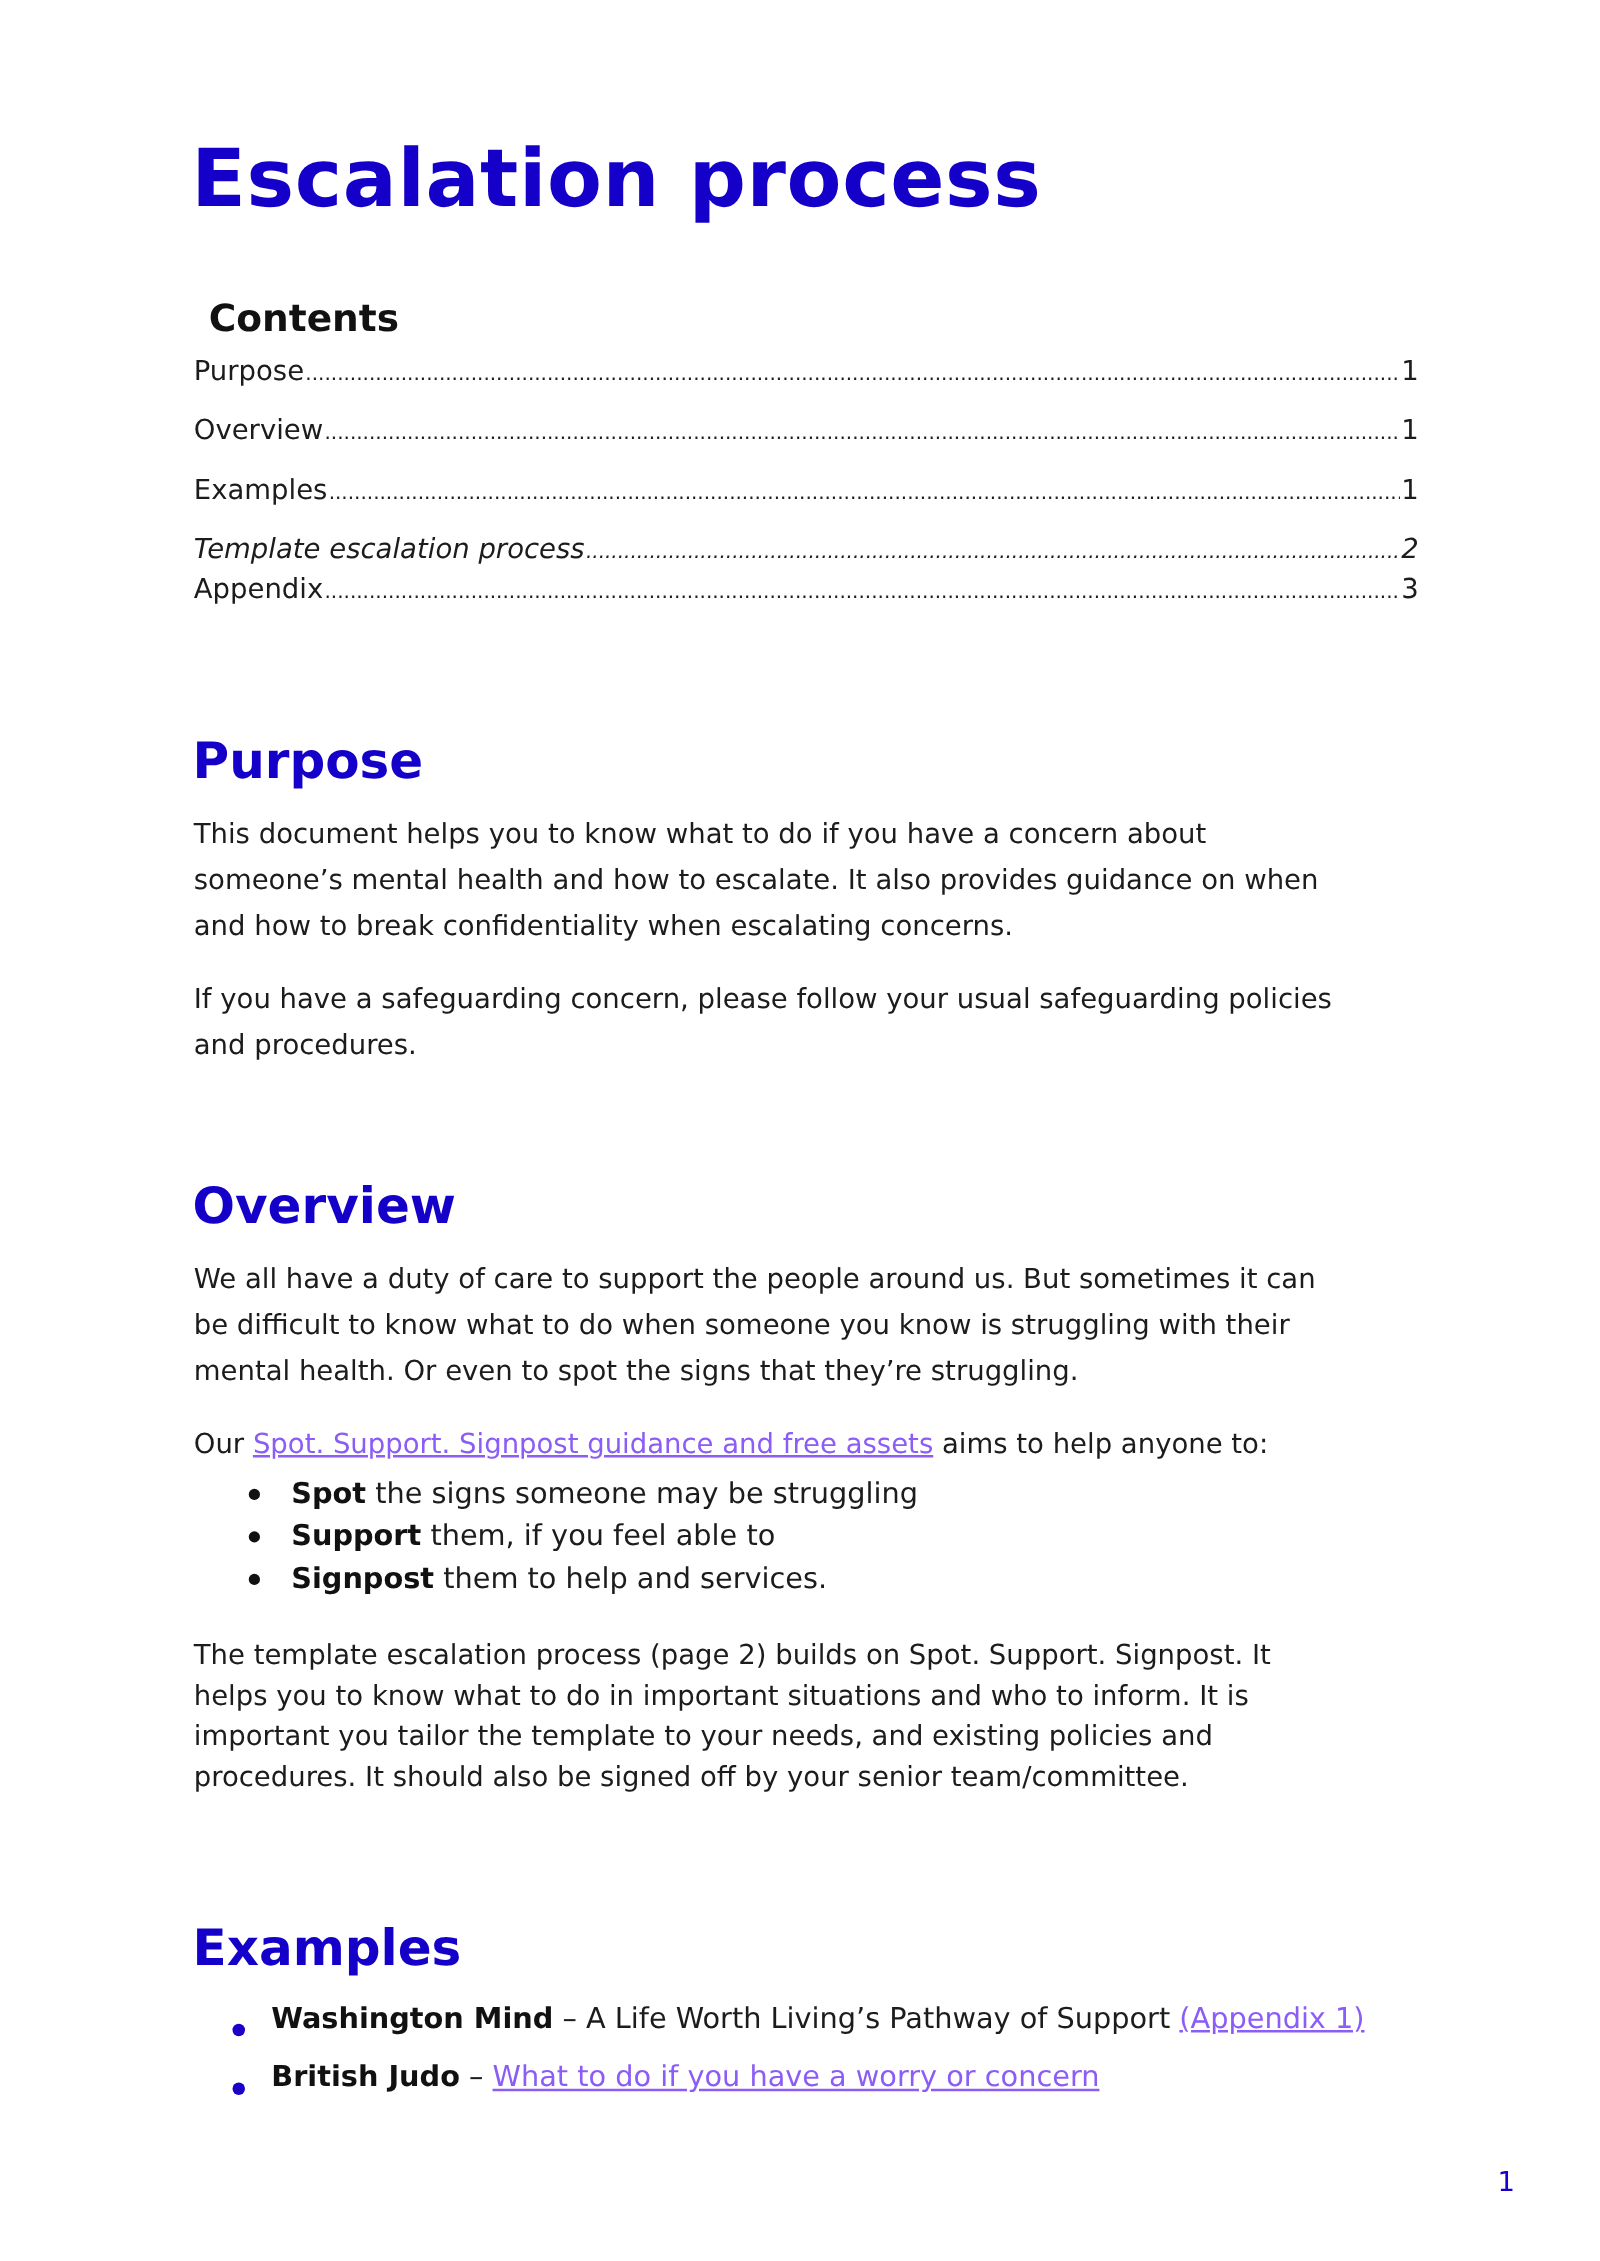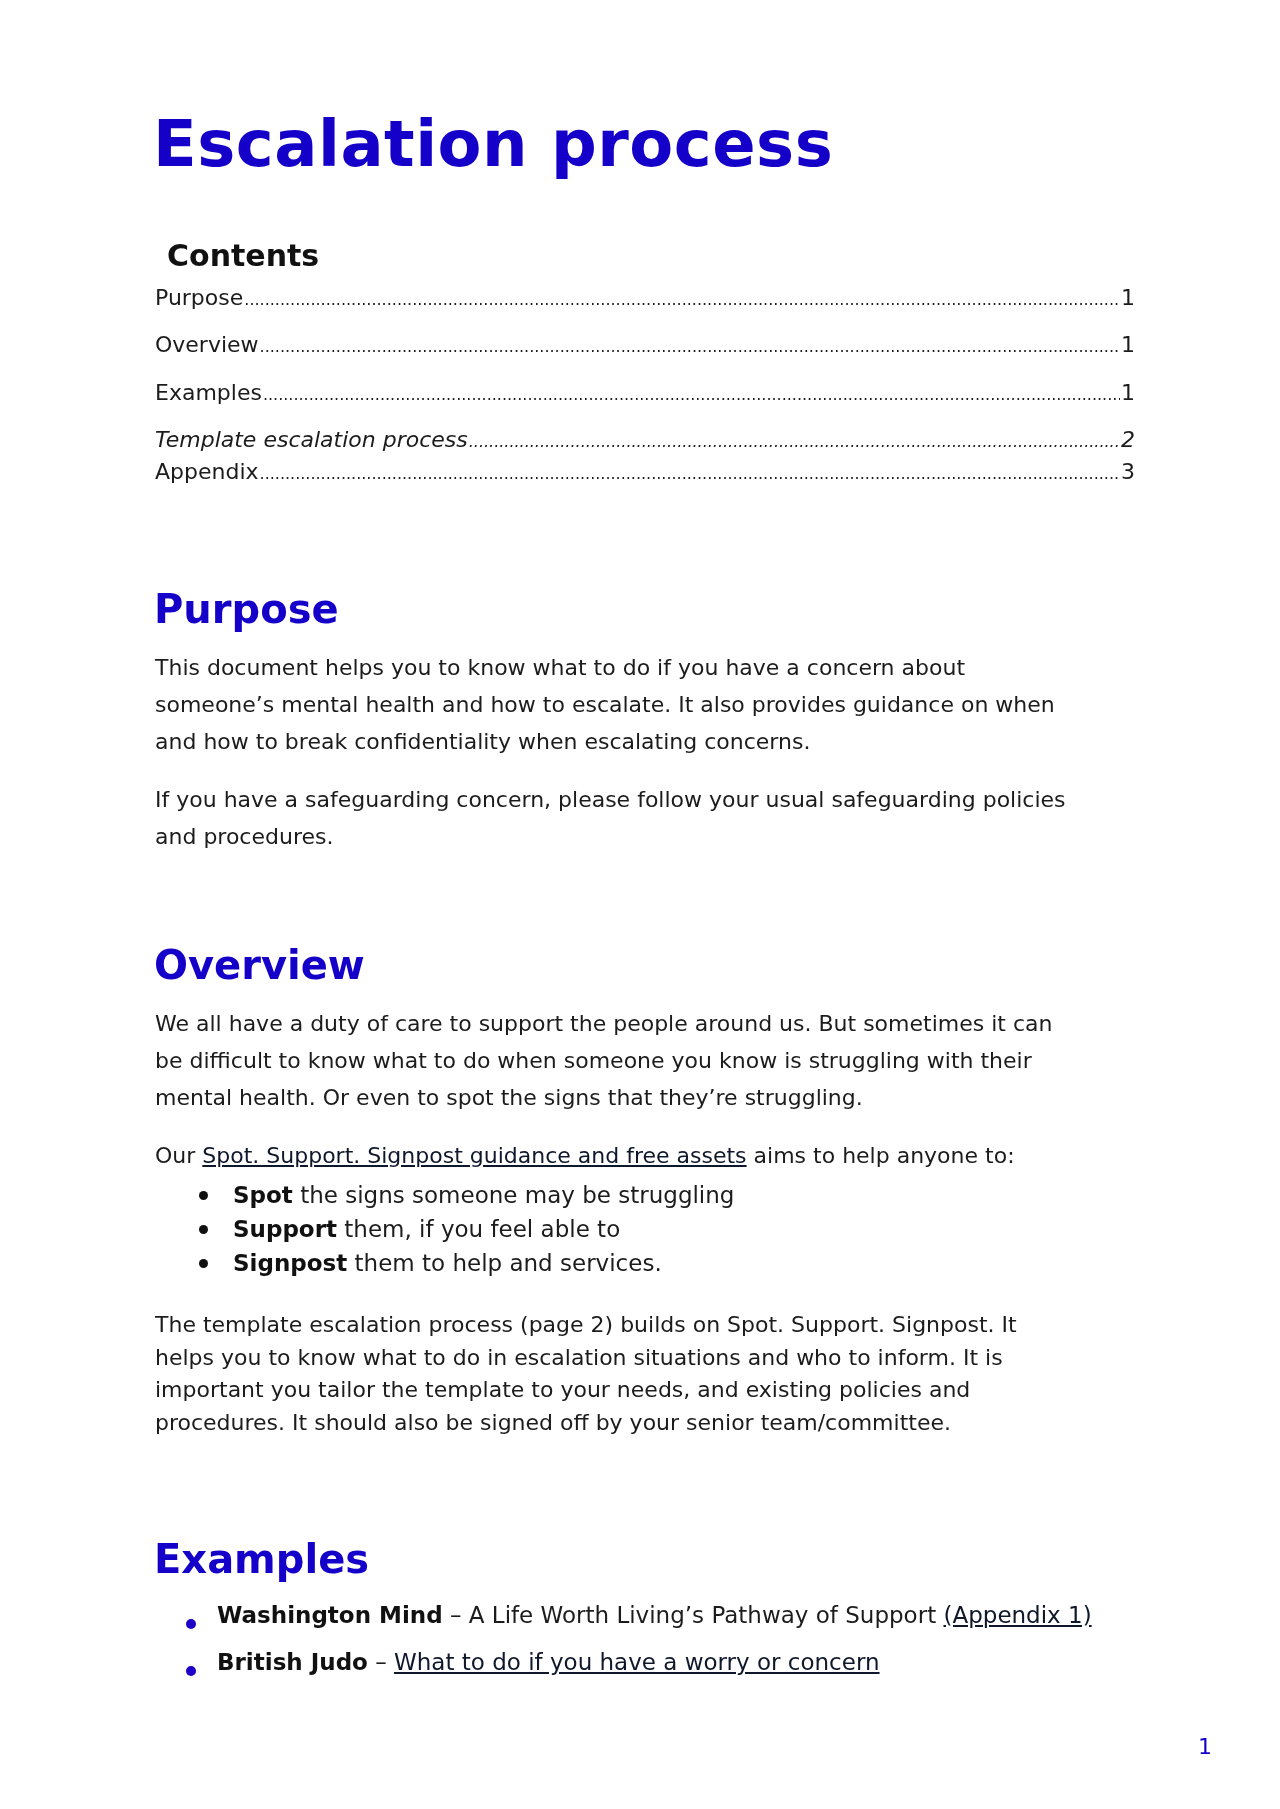--- a/index.html
+++ b/index.html
@@ -16,21 +16,21 @@
              align-items: baseline; font-size: 22px; color: #1c1c1c; }
   .toc-row .lbl { white-space: nowrap; }
   .toc-row .dots { flex: 1; overflow: hidden; white-space: nowrap; margin: 0 1px; }
   .toc-row .dots::before { content: "...................................................................................................................................................................................................................................................................................................................................................."; letter-spacing: 0px; font-size: 16px; }
   .toc-row .pg { white-space: nowrap; }
   .h2 { left: 154px; font-size: 40px; font-weight: bold; color: #1400c8; line-height: 50px; }
   .para { left: 155px; width: 990px; font-size: 22px; color: #1c1c1c; }
   .lh37 { line-height: 37px; }
   .lh32 { line-height: 32.5px; }
   .para p { margin: 0; }
-  a.lnk { color: #0f172a; text-decoration: underline; }
+  a.lnk { color: #8b5cf6; text-decoration: underline; }
   .bullets { left: 155px; width: 990px; font-size: 23px; color: #1c1c1c; }
   .bullet { position: absolute; left: 0; height: 34px; white-space: nowrap; line-height: 34px; }
   .bullet .dot { position: absolute; left: 44px; top: 13px; width: 9px; height: 9px;
                  border-radius: 50%; background: #111; }
   .bullet .txt { position: absolute; left: 78px; top: 0; }
   .ex-bullet .dot { left: 31px; top: 21px; width: 10px; height: 10px; background: #1c00c8; }
   .ex-bullet .txt { left: 62px; }
   b { font-weight: bold; color: #111; }
   .pagenum { left: 1198px; top: 1734px; font-size: 22px; color: #1400c8; }
 </style>
@@ -99,21 +99,21 @@
       <span class="dot"></span>
       <span class="txt"><b>Support</b><span> them, if you feel able to</span></span>
     </div>
     <div class="bullet" style="top:68px;">
       <span class="dot"></span>
       <span class="txt"><b>Signpost</b><span> them to help and services.</span></span>
     </div>
   </div>
   <div class="abs para lh32" style="top:1309px;">
     <p>The template escalation process (page 2) builds on Spot. Support. Signpost. It</p>
-    <p>helps you to know what to do in escalation situations and who to inform. It is</p>
+    <p>helps you to know what to do in important situations and who to inform. It is</p>
     <p>important you tailor the template to your needs, and existing policies and</p>
     <p>procedures. It should also be signed off by your senior team/committee.</p>
   </div>
 
   <div class="abs h2" style="top:1534px;">Examples</div>
   <div class="abs bullets" style="top:1598px;">
     <div class="bullet ex-bullet" style="top:0px;">
       <span class="dot"></span>
       <span class="txt"><b>Washington Mind</b><span> – A Life Worth Living’s Pathway of Support </span><a class="lnk" href="#">(Appendix 1)</a></span>
     </div>

